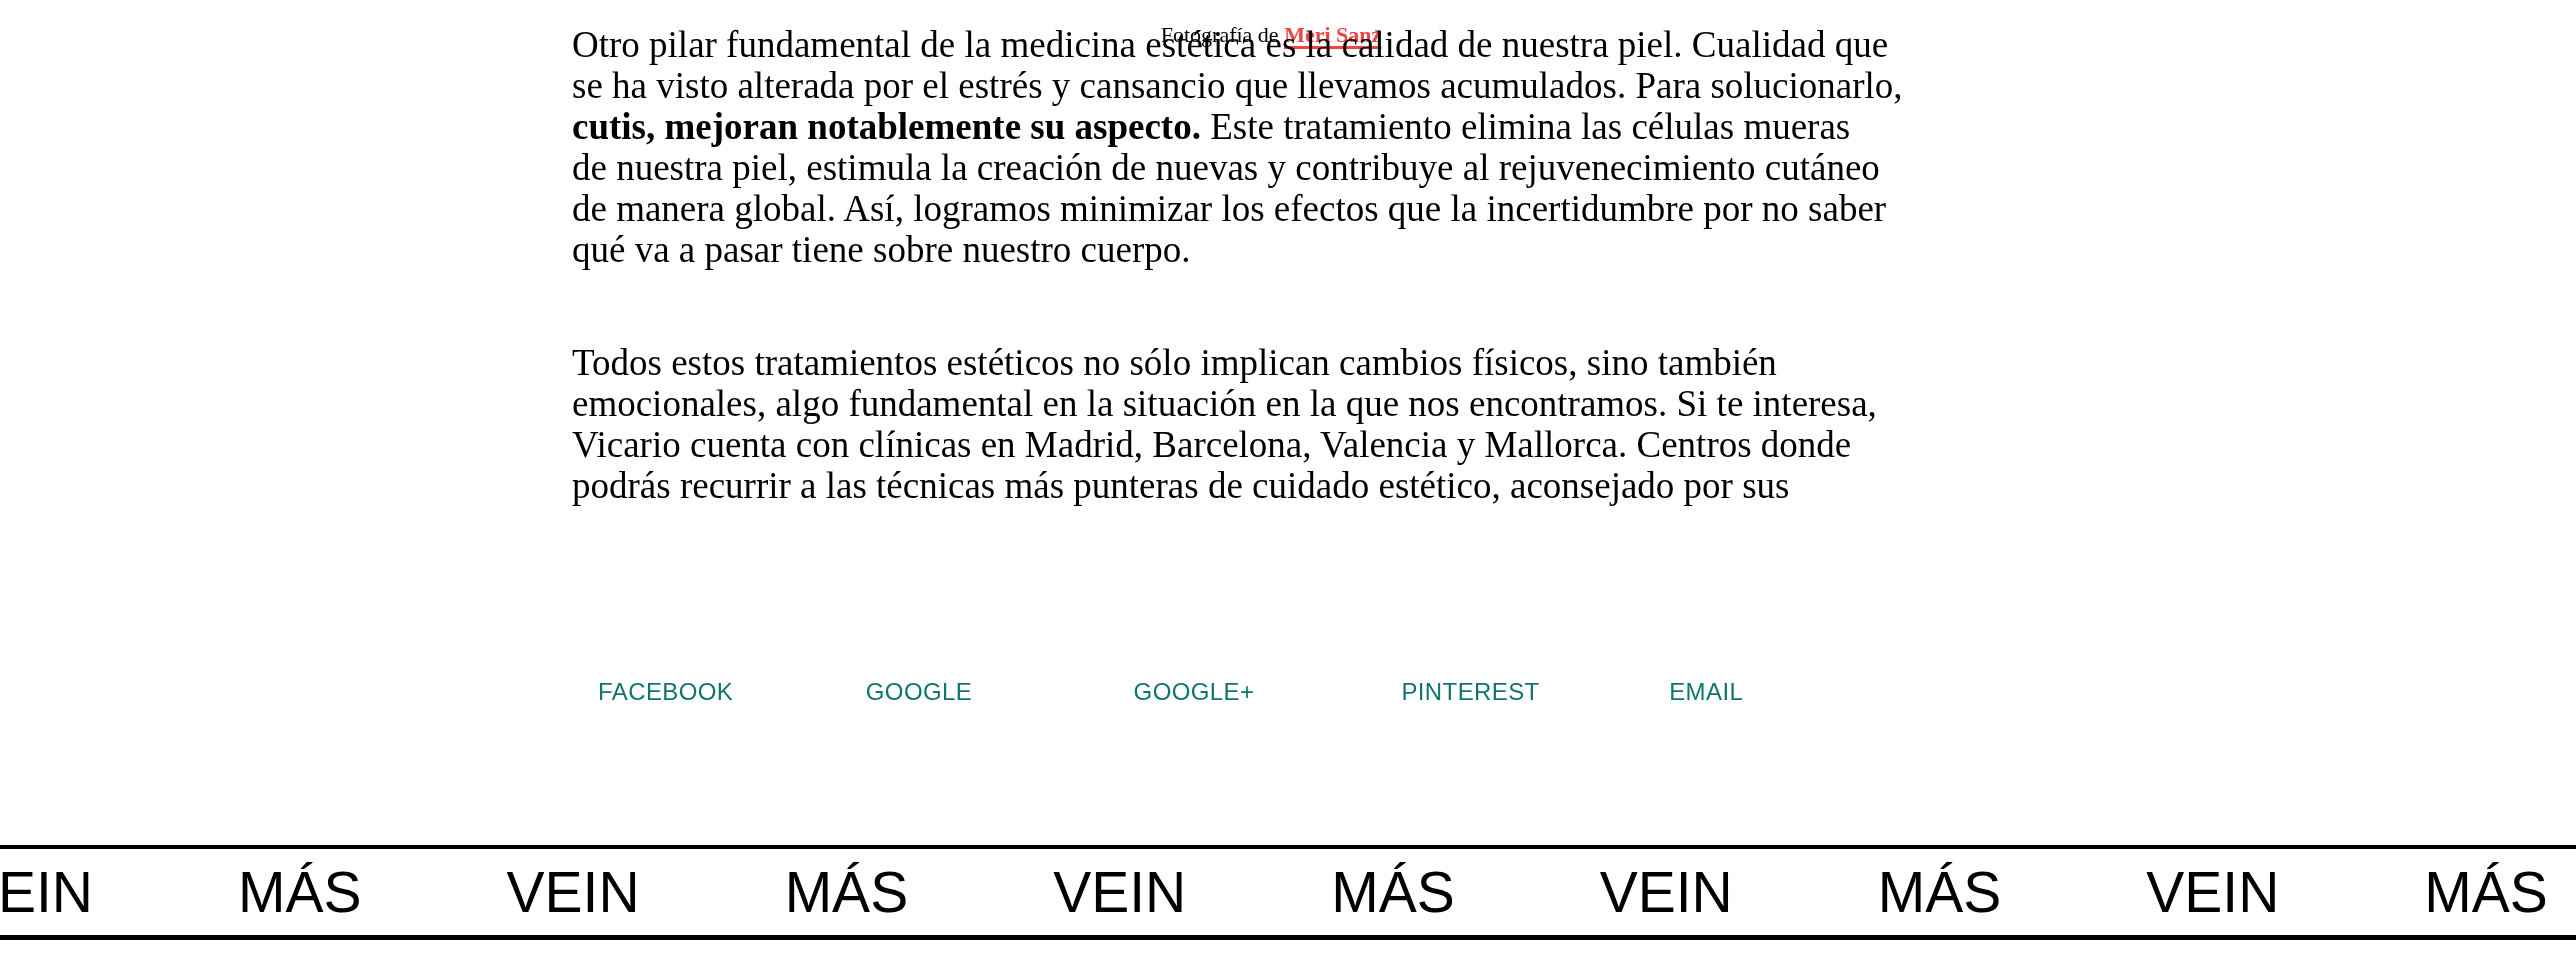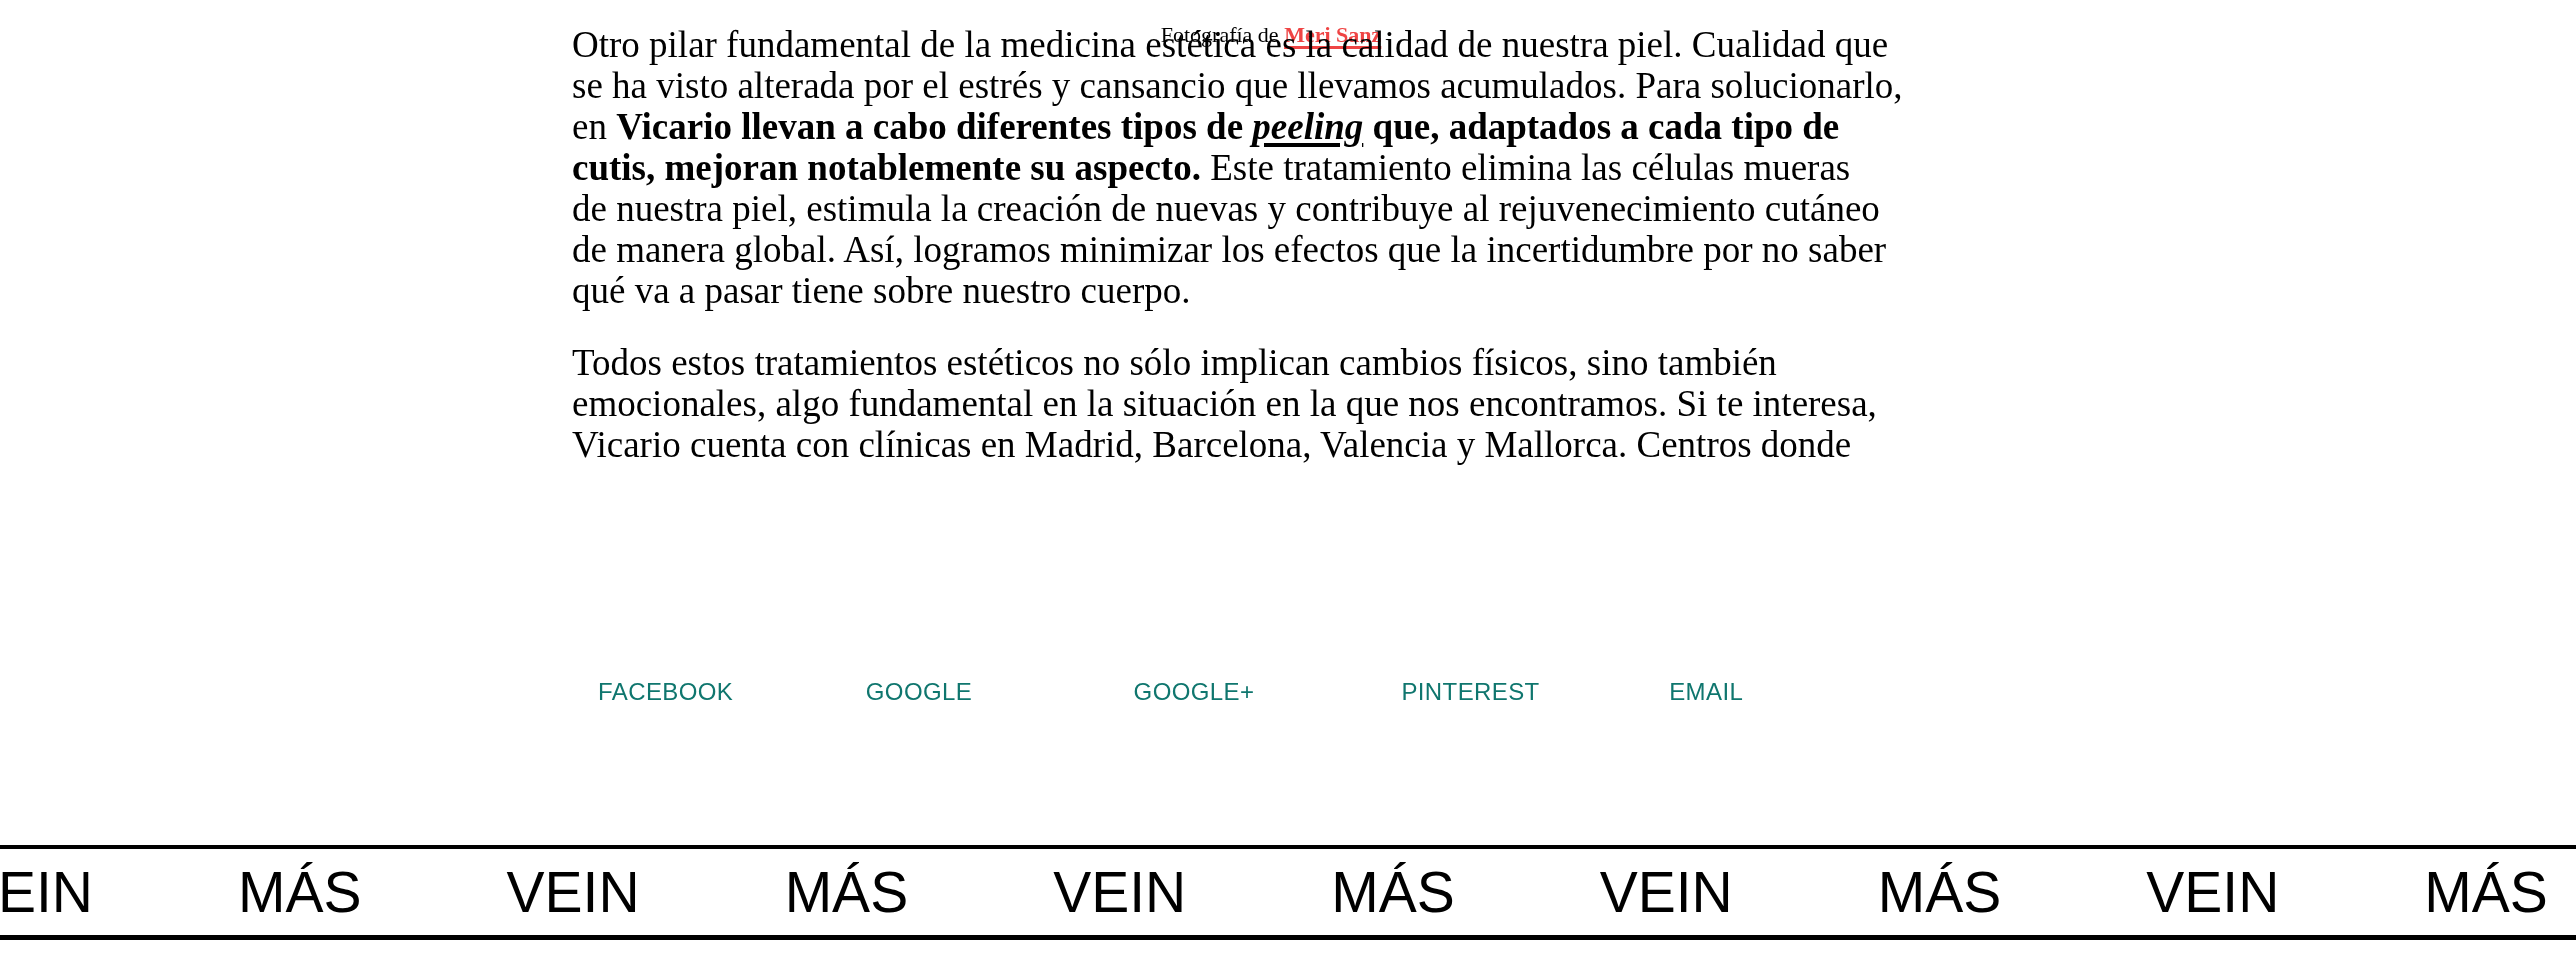--- a/index.html
+++ b/index.html
@@ -132,30 +132,30 @@
   <div id="column">
 
     <div class="credit">
       <span>Fotografía de </span><a>Meri Sanz</a>
     </div>
 
     <div id="paragraphs">
         <div class="para para-0">
           <div class="line"><span class="">Otro pilar fundamental de la medicina estética es la calidad de nuestra piel. Cualidad que</span></div>
           <div class="line"><span class="">se ha visto alterada por el estrés y cansancio que llevamos acumulados. Para solucionarlo,</span></div>
-          <div class="line"><span class="">en </span><span class=" run-b">Vicario llevan a cabo diferentes tipos de </span><span class=" run-b run-i run-u">peeling</span><span class=" run-b"> que, adaptados a cada tipo de</span></div>
           <div class="line"><span class=" run-b">cutis, mejoran notablemente su aspecto.</span><span class=""> Este tratamiento elimina las células mueras</span></div>
           <div class="line"><span class="">de nuestra piel, estimula la creación de nuevas y contribuye al rejuvenecimiento cutáneo</span></div>
           <div class="line"><span class="">de manera global. Así, logramos minimizar los efectos que la incertidumbre por no saber</span></div>
           <div class="line"><span class="">qué va a pasar tiene sobre nuestro cuerpo.</span></div>
         </div>
         <div class="para para-1">
           <div class="line"><span class="">Todos estos tratamientos estéticos no sólo implican cambios físicos, sino también</span></div>
           <div class="line"><span class="">emocionales, algo fundamental en la situación en la que nos encontramos. Si te interesa,</span></div>
           <div class="line"><span class="">Vicario cuenta con clínicas en Madrid, Barcelona, Valencia y Mallorca. Centros donde</span></div>
+          <div class="line"><span class="">podrás recurrir a las técnicas más punteras de cuidado estético, aconsejado por sus</span></div>
         </div>
       </div>
 
 
     <div class="share" id="share">
         <span class="share-item">FACEBOOK</span>
         <span class="share-item">GOOGLE</span>
         <span class="share-item">GOOGLE+</span>
         <span class="share-item">PINTEREST</span>
         <span class="share-item">EMAIL</span>

